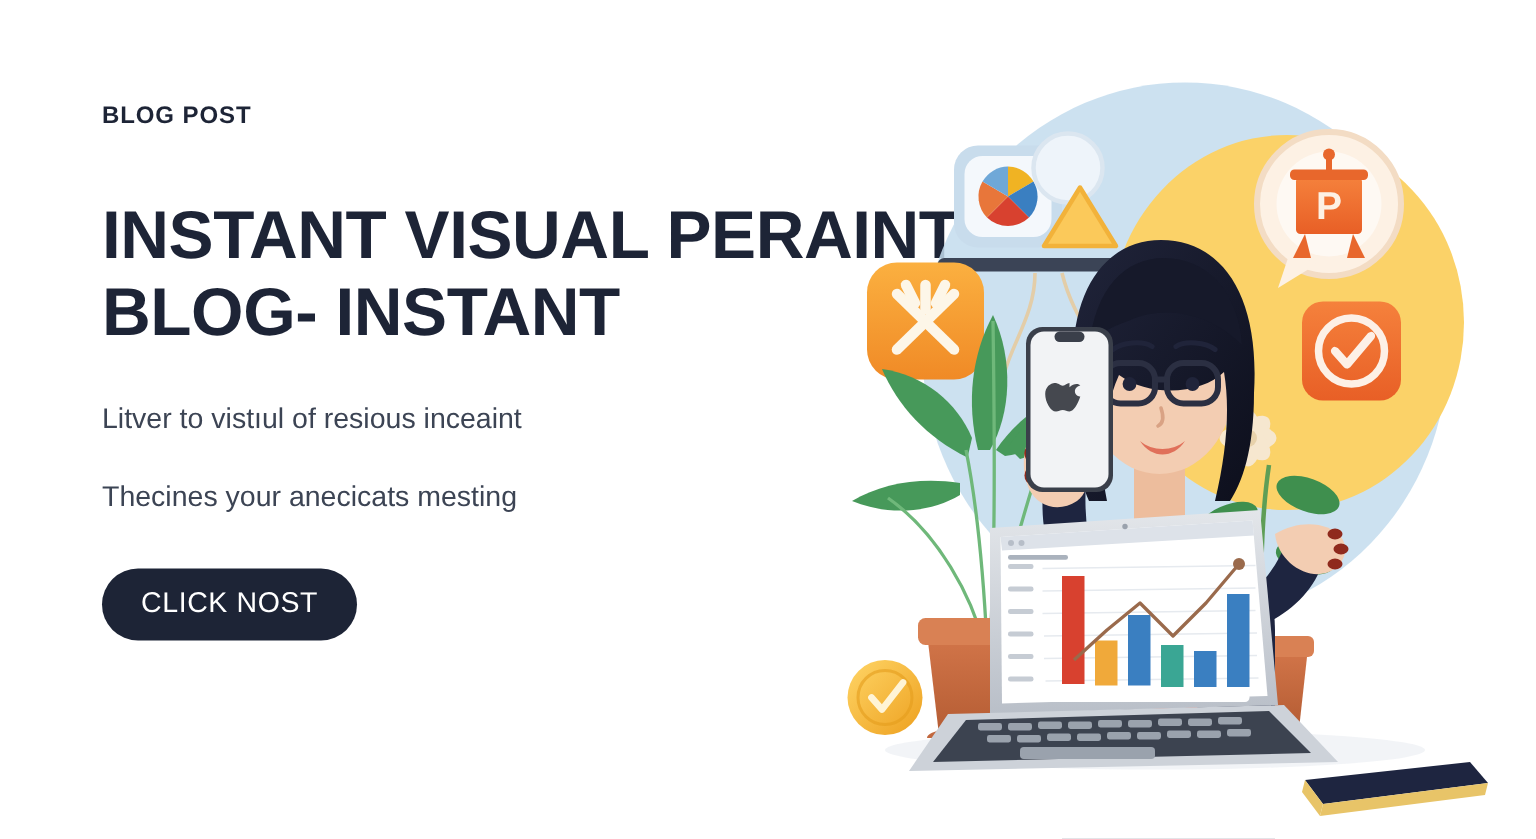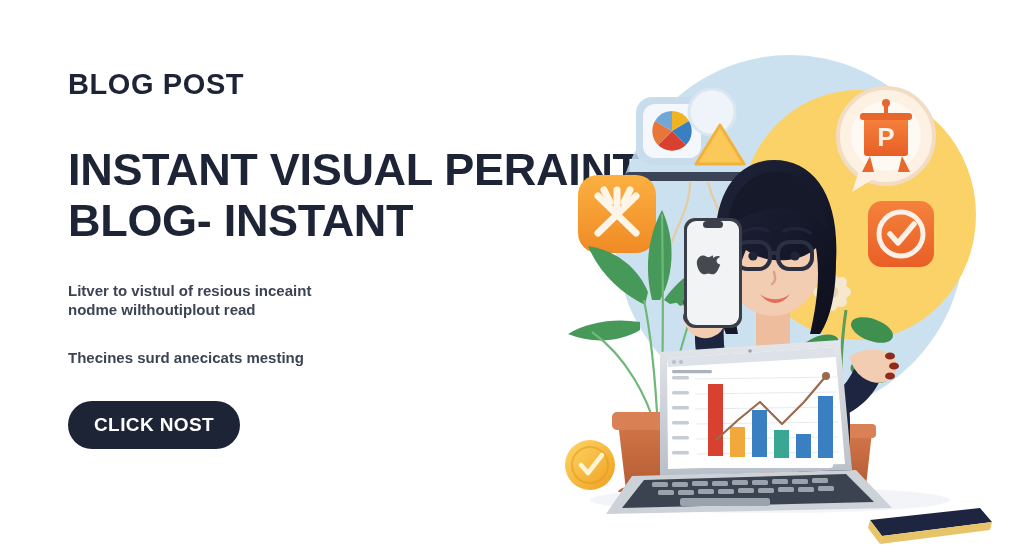--- a/index.html
+++ b/index.html
@@ -8,38 +8,38 @@
     background:#ffffff;
     font-family:"Liberation Sans", sans-serif;
     overflow:hidden;
     position:relative;
   }
   .banner{position:relative;width:1024px;height:559px;background:#fff;overflow:hidden;}
 
   
   .text-col{position:absolute;left:68px;top:70px;width:520px;}
   .eyebrow{
-    font-size:29px;font-weight:bold;letter-spacing:0.6px;
+    font-size:16px;font-weight:bold;letter-spacing:0.6px;
     color:#1d2436;line-height:1;margin:0 0 46px 0;
   }
   .headline{
     font-size:45px;font-weight:bold;letter-spacing:-0.3px;
     color:#1d2436;line-height:1.13;margin:0;
   }
   .headline .hl-line{display:block;white-space:nowrap;}
   .body-block{margin-top:34px;}
   .body-para{
-    font-size:15px;color:#3c4454;line-height:1.3;margin:0 0 28px 0;
-    font-weight:bold;
+    font-size:19px;color:#3c4454;line-height:1.3;margin:0 0 28px 0;
+    font-weight:normal;
   }
   .body-para .bp-line{display:block;white-space:nowrap;}
   .cta{
     display:inline-block;margin-top:6px;
     background:#1d2436;color:#ffffff;
-    font-size:19px;font-weight:bold;letter-spacing:0.4px;
+    font-size:19px;font-weight:normal;letter-spacing:0.4px;
     padding:13px 26px;border-radius:24px;border:none;
     font-family:"Liberation Sans", sans-serif;
     cursor:pointer;
   }
 
   
   .illus{position:absolute;left:540px;top:0;width:484px;height:559px;}
   .illus svg{display:block;width:484px;height:559px;}
 </style>
 </head>
@@ -52,24 +52,23 @@
     <div class="eyebrow">BLOG POST</div>
 
     <h1 class="headline">
       <span class="hl-line">INSTANT VISUAL PERAINT</span>
       <span class="hl-line">BLOG- INSTANT</span>
     </h1>
 
     <div class="body-block">
       <p class="body-para">
         <span class="bp-line">Litver to vistıul of resious inceaint</span>
-        <span class="bp-line">nodme wilthoutiplout read</span>
       </p>
       <p class="body-para">
-        <span class="bp-line">Thecines surd anecicats mesting</span>
+        <span class="bp-line">Thecines your anecicats mesting</span>
       </p>
     </div>
 
     <button class="cta">CLICK NOST</button>
   </div>
 
   <div class="illus">
     <svg viewBox="0 0 484 559" xmlns="http://www.w3.org/2000/svg">
       <defs>
         <clipPath id="screenClip">

